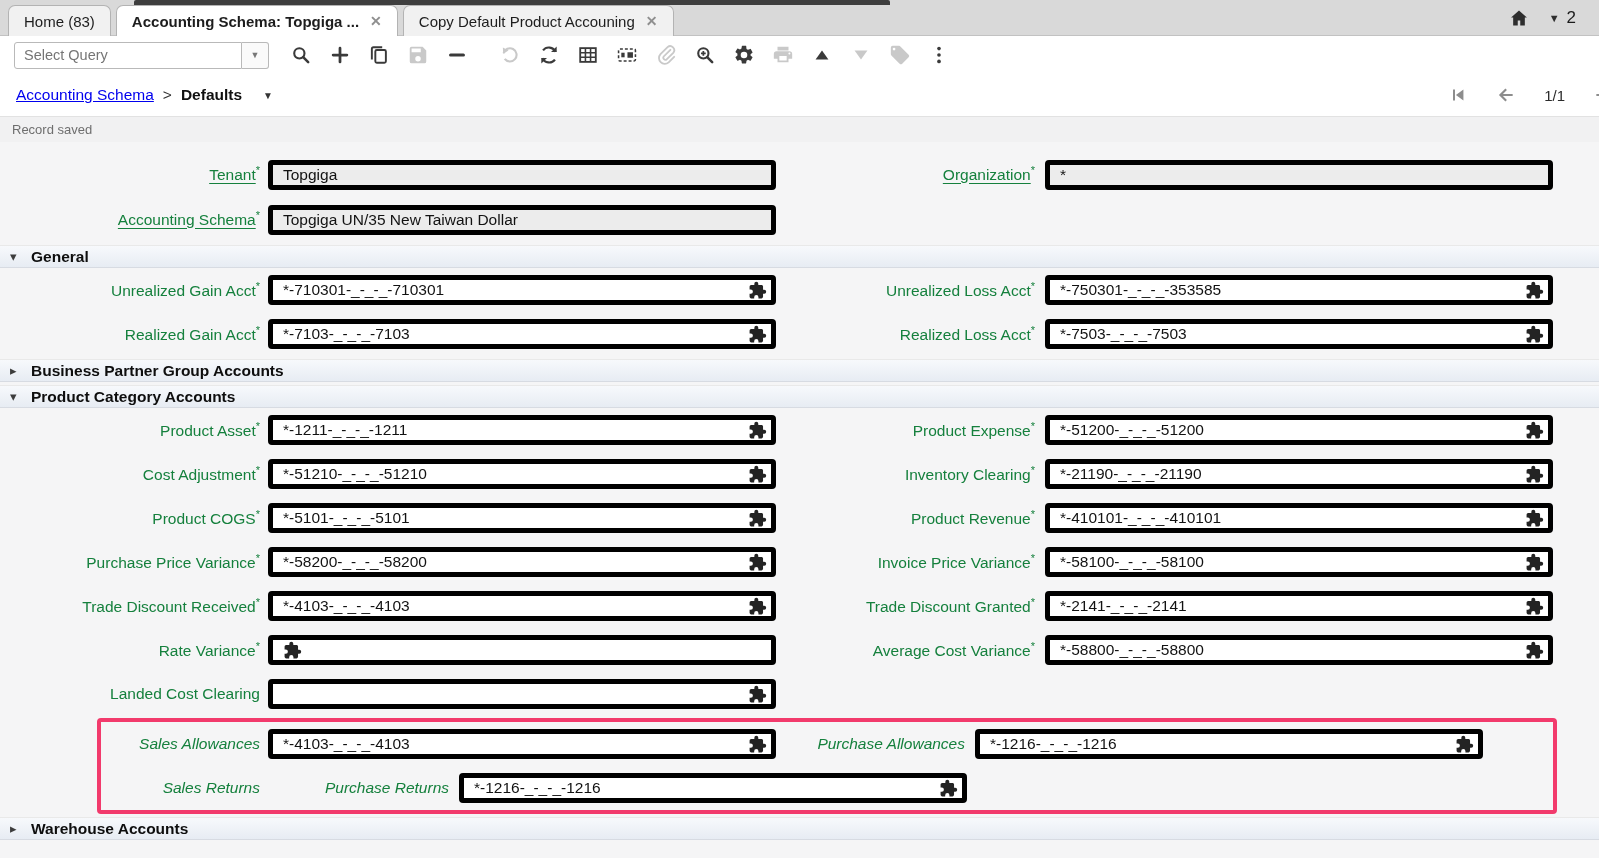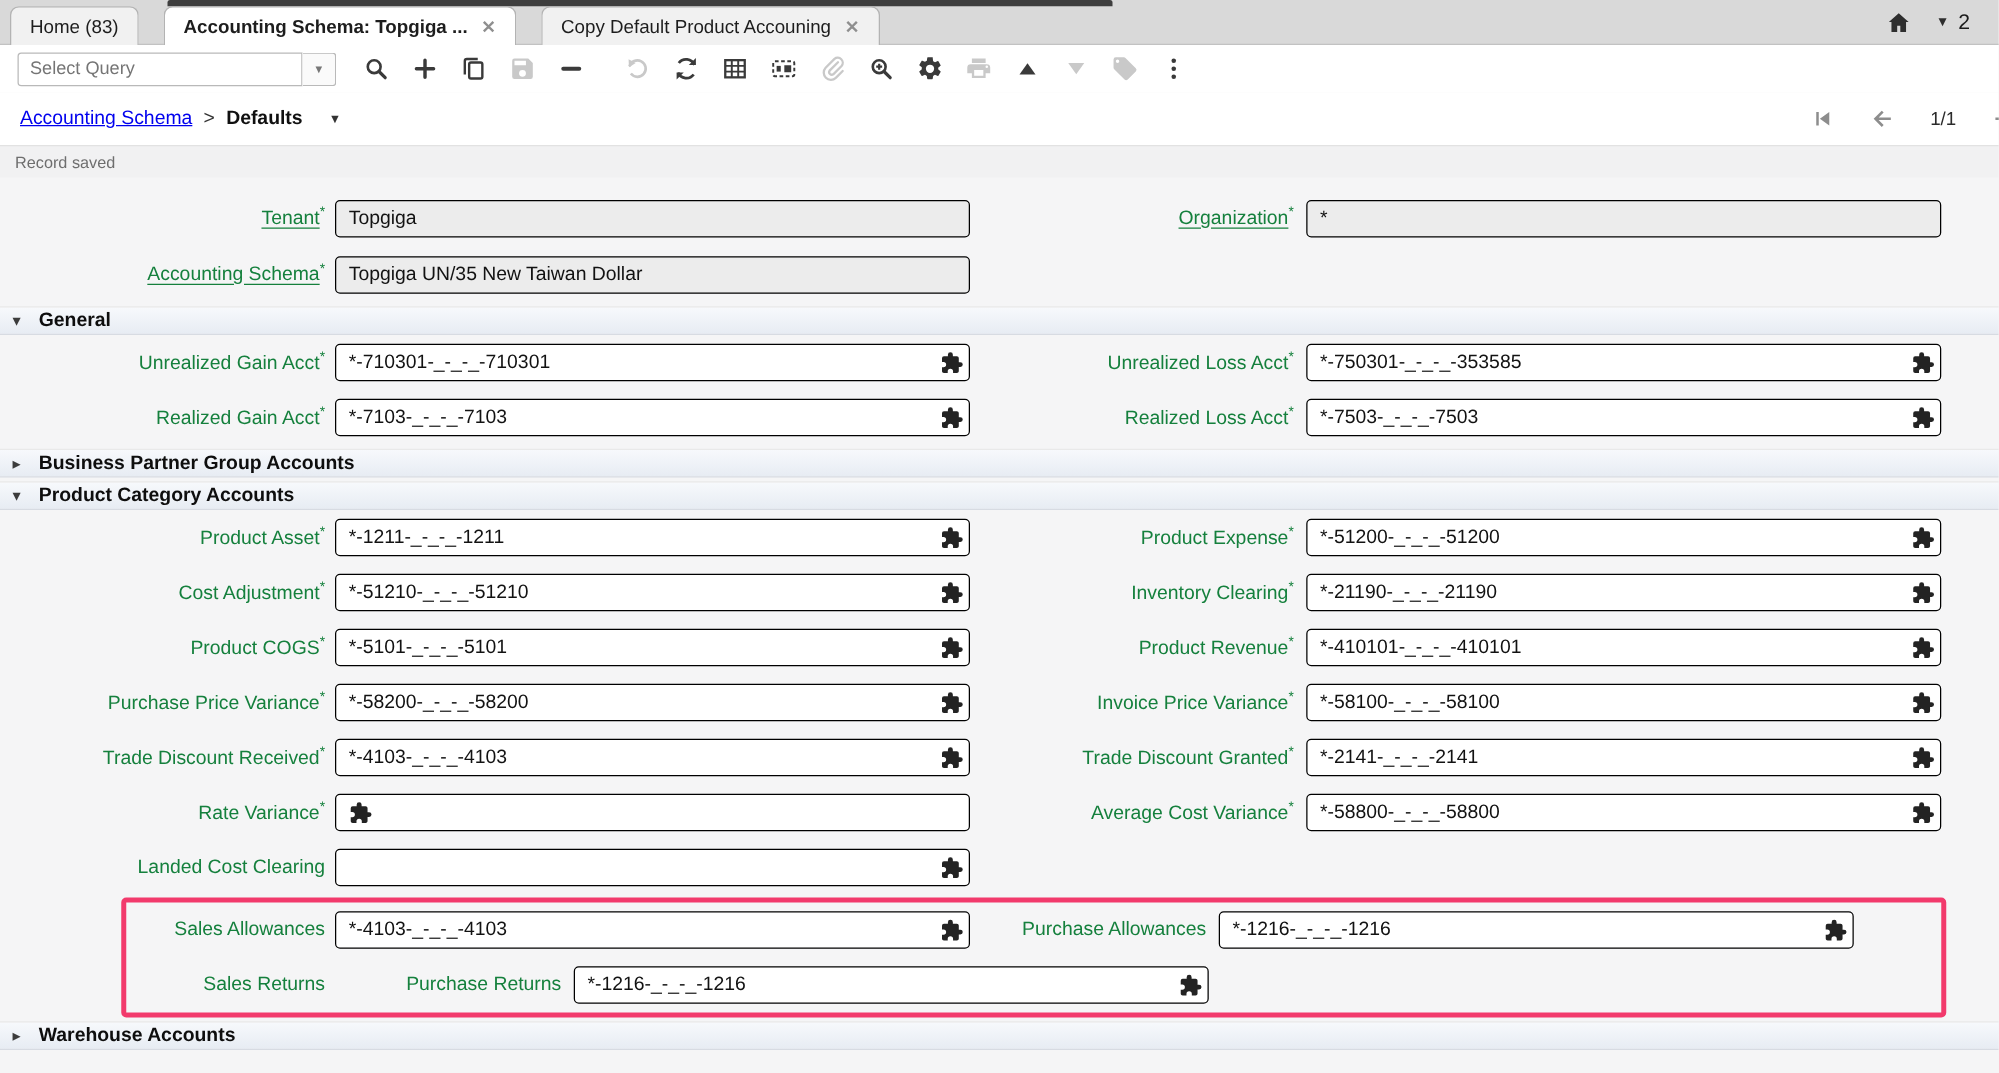--- a/index.html
+++ b/index.html
@@ -2,21 +2,21 @@
 <html><head>
 <meta charset="utf-8">
 <style>
   * { margin:0; padding:0; box-sizing:border-box; }
   html,body { width:1599px; height:858px; overflow:hidden; }
   body { font-family:"Liberation Sans", sans-serif; background:#f5f5f6; color:#1a1a1a; position:relative; }
 
   
   .tabbar { position:relative; height:36px; background:#d9d9d9; display:flex; align-items:flex-start; padding-left:8px; border-bottom:1px solid #c2c2c2; }
   .tabstrip { position:absolute; left:134px; top:0; width:756px; height:5px; background:#3e3e3e; border-radius:2px 2px 0 0; }
-  .tab { margin-top:5px; height:31px; background:#f1f1f1; border:1px solid #b3b3b3; border-bottom:none; border-radius:7px 7px 0 0; display:flex; align-items:center; padding:0 15px; margin-right:20px; font-size:15px; color:#1d1d1d; cursor:default; white-space:nowrap; }
+  .tab { margin-top:5px; height:31px; background:#f1f1f1; border:1px solid #b3b3b3; border-bottom:none; border-radius:7px 7px 0 0; display:flex; align-items:center; padding:0 15px; margin-right:5px; font-size:15px; color:#1d1d1d; cursor:default; white-space:nowrap; }
   .tab.active { background:#ffffff; font-weight:bold; }
   .tab-close { margin-left:11px; color:#8f8f8f; font-weight:bold; font-size:14px; line-height:1; }
   .tab-right { position:absolute; right:0; top:0; height:36px; display:flex; align-items:center; gap:20px; padding-right:10px; }
   .tab-right svg { width:20px; height:20px; color:#2e2e2e; }
   .win-count { display:flex; align-items:center; gap:7px; font-size:17px; color:#1b1b1b; }
   .win-count .caret { font-size:11px; color:#2e2e2e; }
   .edge-chevrons { margin-right:-26px; }
 
   
   .toolbar { height:38px; background:#ffffff; display:flex; align-items:center; padding-left:14px; }
@@ -42,33 +42,33 @@
   .statusbar { height:26px; background:#f1f1f2; border-top:1px solid #e2e2e2; display:flex; align-items:center; padding-left:12px; color:#6e6e6e; font-size:13px; }
 
   
   .form { padding-top:10px; }
   .frow { display:flex; align-items:center; height:45px; }
   .srow { display:flex; align-items:center; height:44px; }
   .lab { width:260px; text-align:right; font-size:15.5px; color:#15803d; white-space:nowrap; }
   .lab.right { width:229px; margin-left:30px; }
   .lab .ul { text-decoration:underline; text-underline-offset:2px; }
   .lab sup { font-size:11px; }
-  .fld { height:30px; border:1px solid #000000; border-radius:4px; background:#fff; display:flex; align-items:center; padding:0 4px 0 10px; font-size:15.5px; color:#121212; }
+  .fld { height:30px; border:5px solid #000000; border-radius:4px; background:#fff; display:flex; align-items:center; padding:0 4px 0 10px; font-size:15.5px; color:#121212; }
   .fld.l { width:508px; margin-left:8px; }
   .fld.r { width:508px; margin-left:10px; }
   .fld.ro { background:#ececec; padding-right:10px; }
   .fld .val { flex:1; white-space:nowrap; overflow:hidden; }
   .puzzle { display:flex; align-items:center; cursor:pointer; }
   .puzzle svg { width:19px; height:19px; color:#232323; }
 
   .sechdr { height:23px; margin-top:3px; background:linear-gradient(#f7f9fc,#e7ecf3); border-top:1px solid #e9e9e9; border-bottom:1px solid #d7dbe2; display:flex; align-items:center; padding-left:10px; gap:9px; font-weight:bold; font-size:15.5px; color:#0e0e0e; cursor:pointer; }
   .sechdr .arrow { font-size:13px; color:#3c3c3c; width:12px; font-weight:normal; }
 
   .hlwrap { width:1460px; margin-left:97px; margin-top:2px; border:4px solid #F23A6C; border-radius:4px; }
-  .hlwrap .lab { width:159px; }
+  .hlwrap .lab { width:159px;font-style:italic; }
 </style>
 </head>
 <body>
 
 <div class="tabbar">
   <div class="tabstrip"></div>
   <div id="tabs" style="display:flex; align-items:flex-start; position:relative;">
       <div class="tab">
         <span>Home (83)</span>
       </div>

